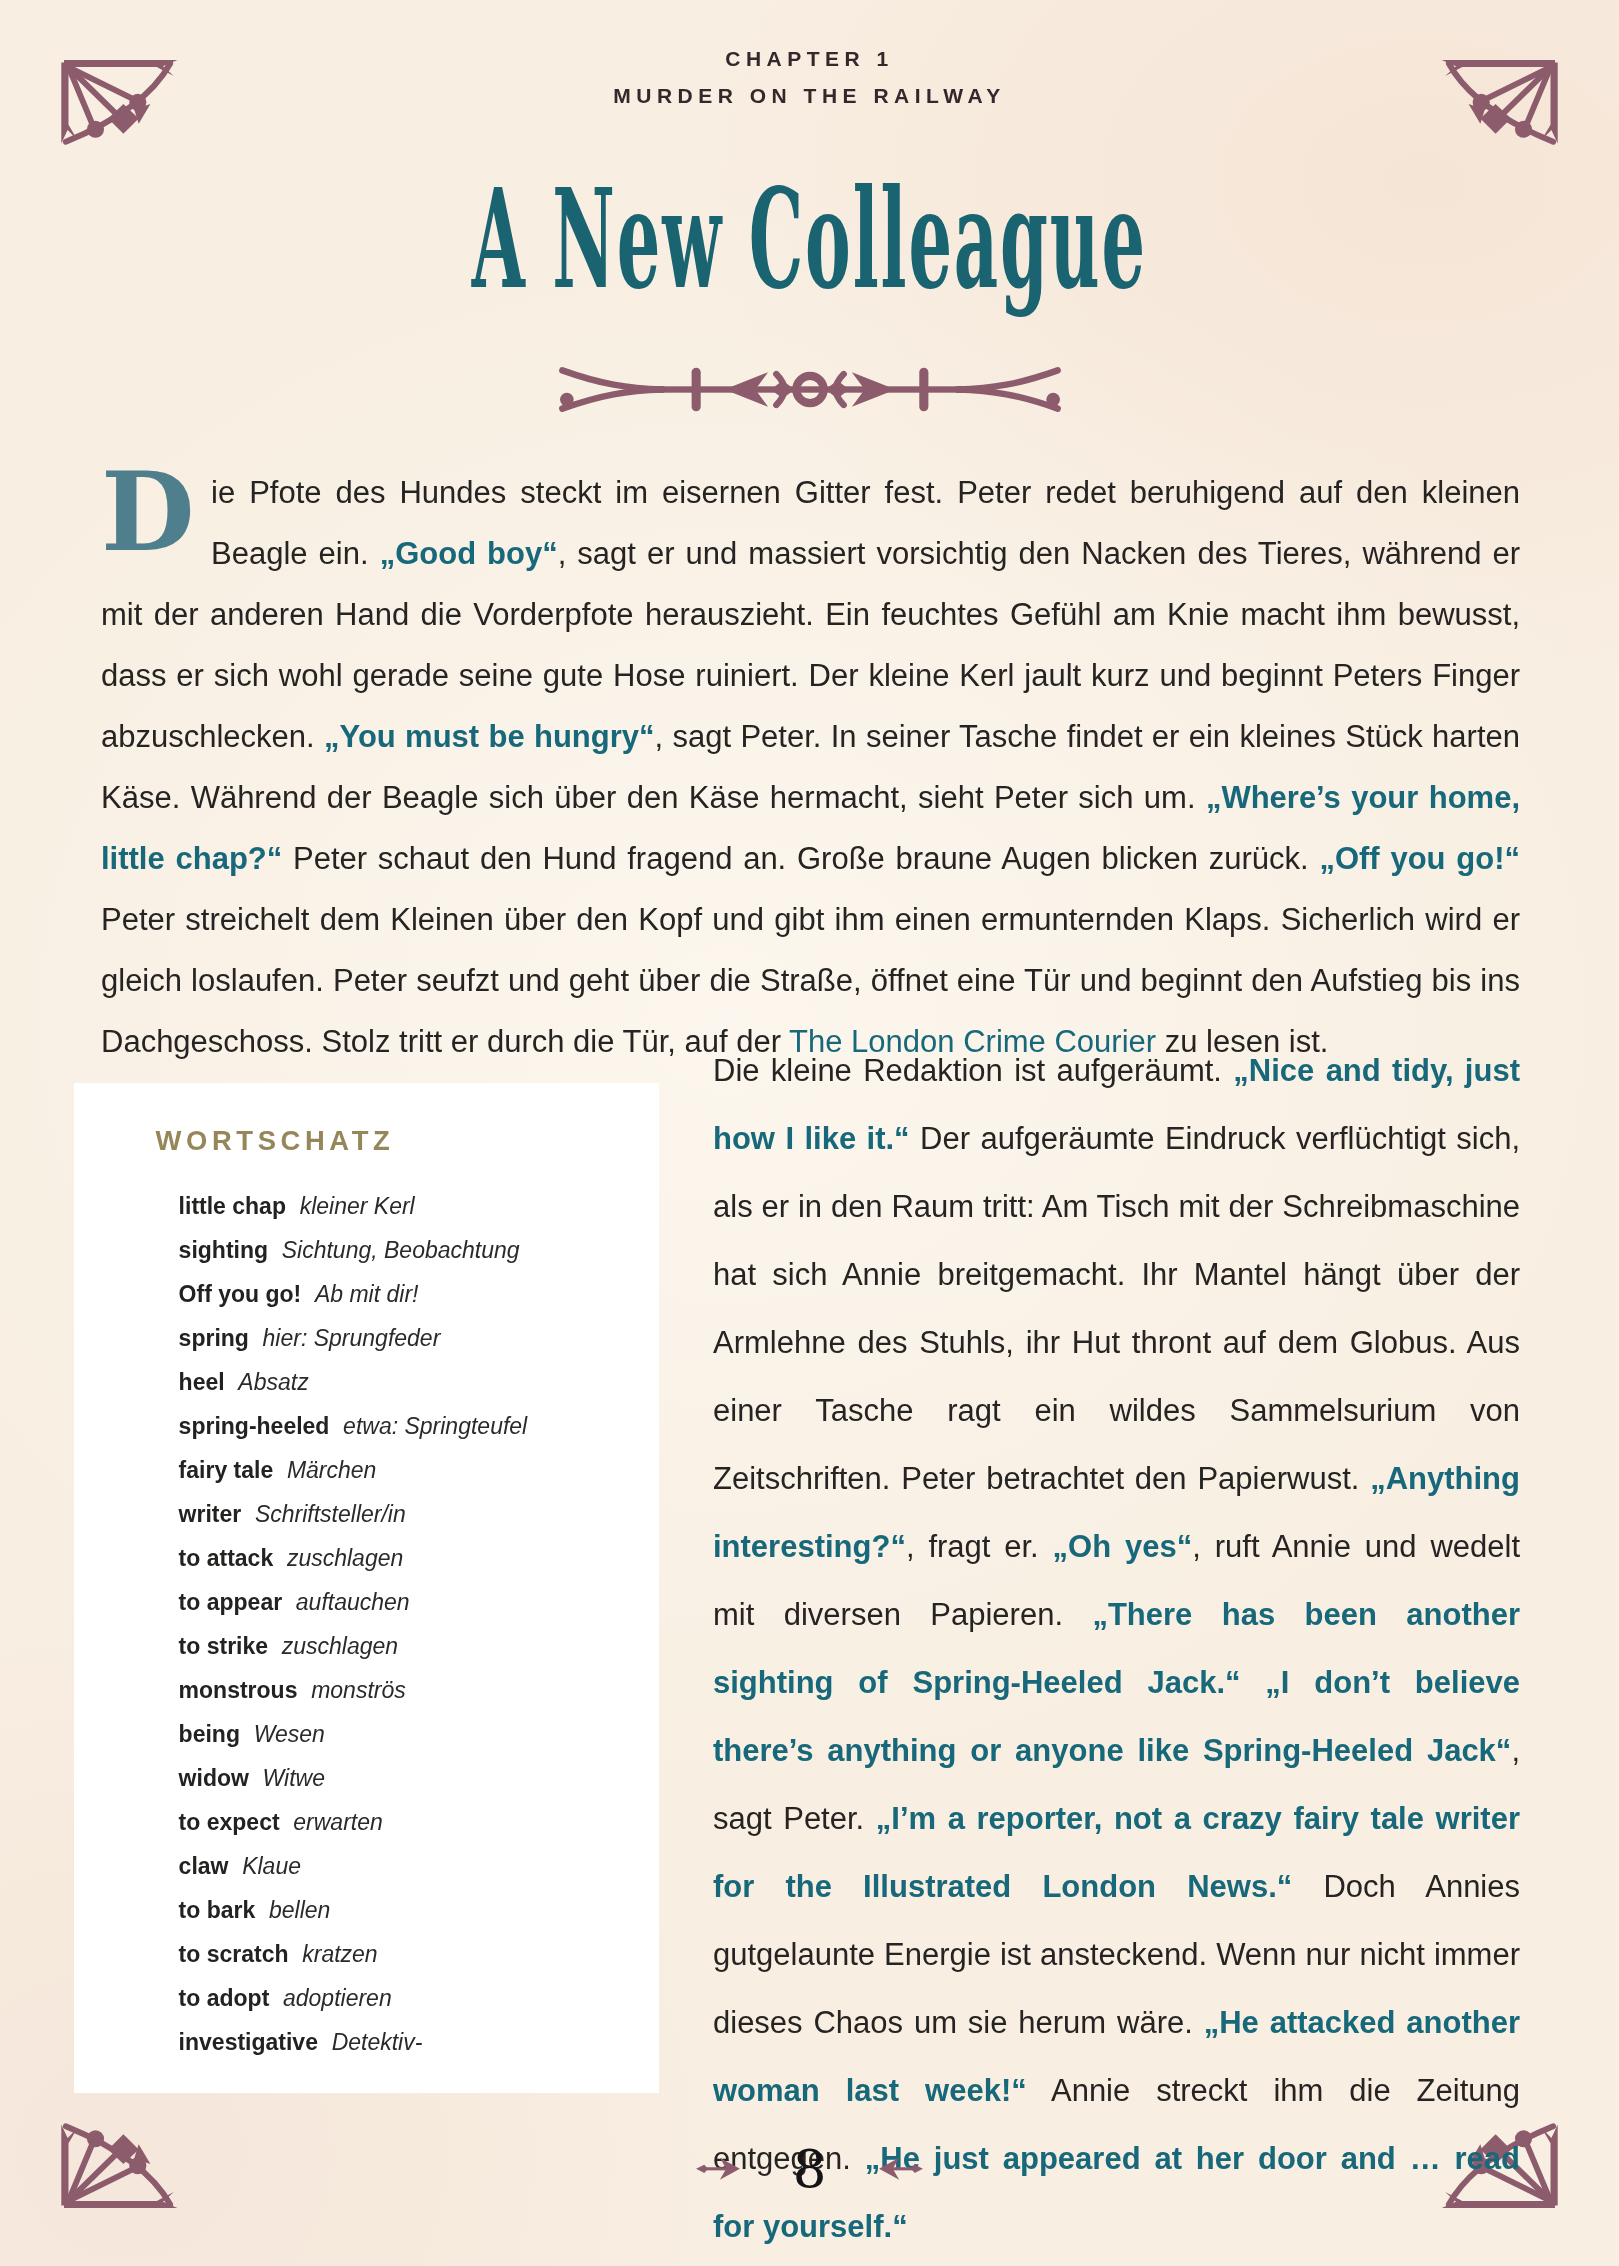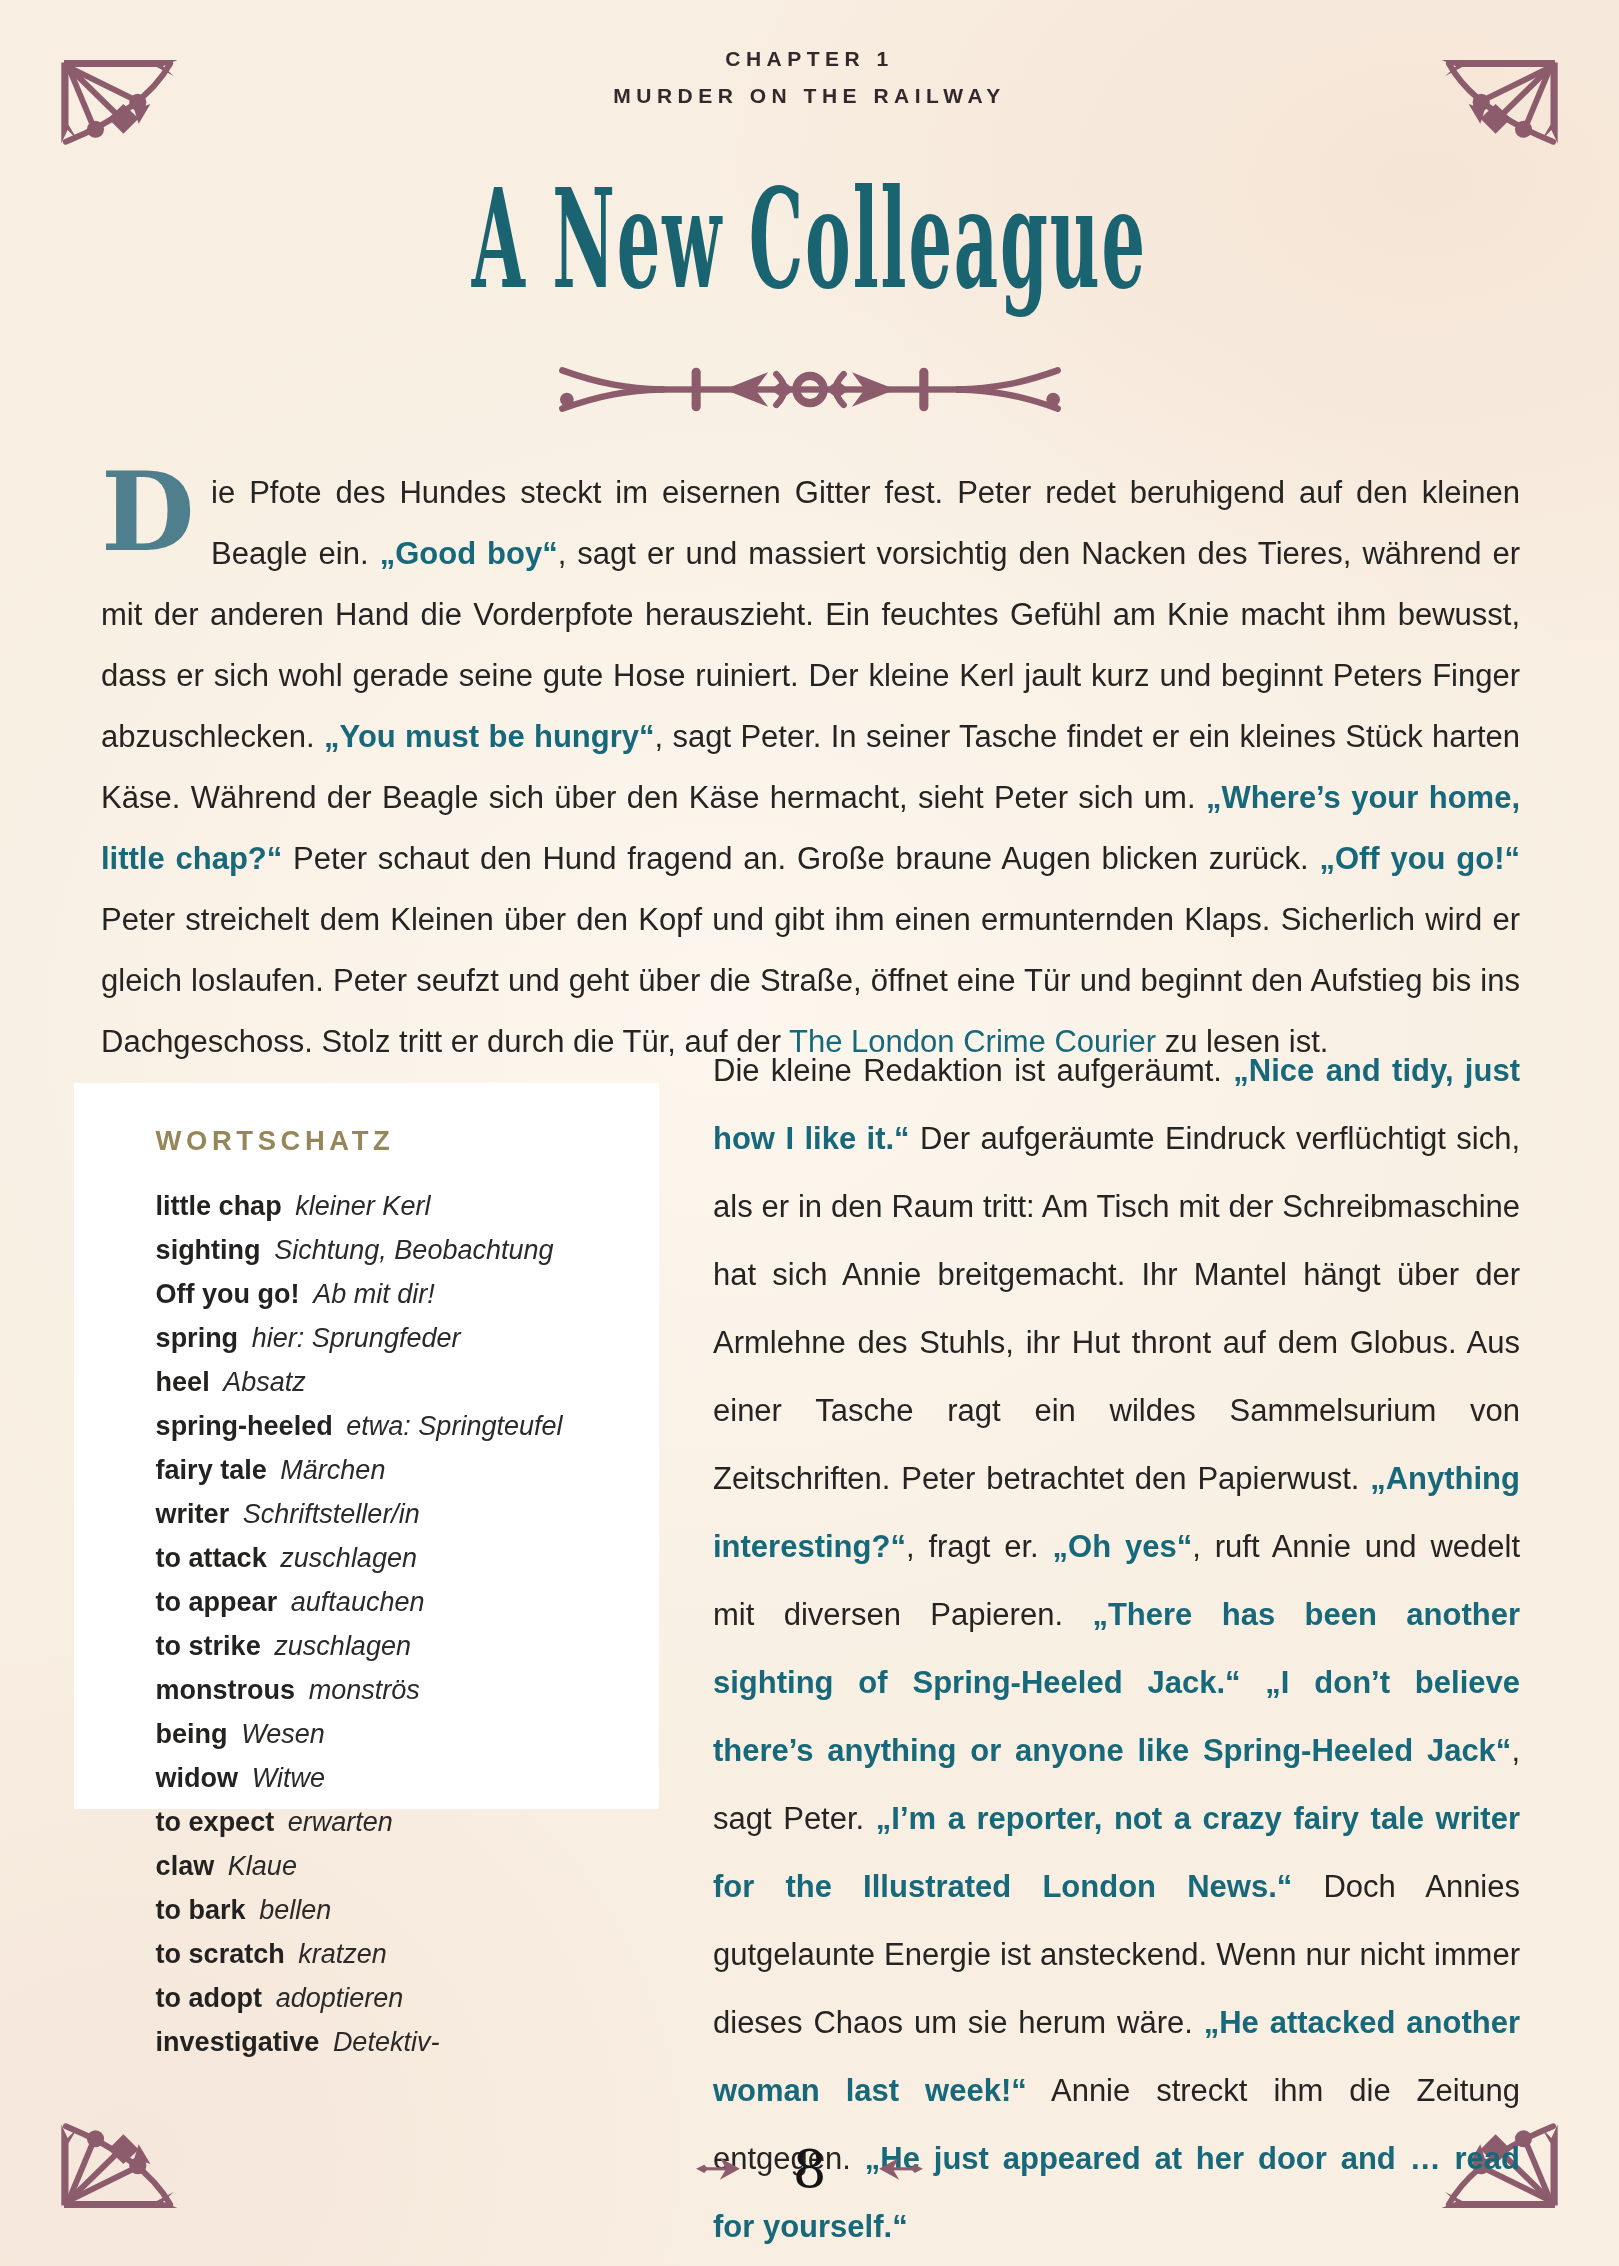--- a/index.html
+++ b/index.html
@@ -32,24 +32,24 @@
     font-size:31px;line-height:61px;text-align:justify;}
   .dropcap{
     float:left;font-family:"DejaVu Serif",serif;font-weight:700;
     font-size:108px;line-height:88px;height:108px;padding:5.5px 16.4px 0 0;color:#4f7e8c;}
   .seg-accent{color:#17687a;font-weight:700;}
   .seg-accent-light{color:#17687a;}
   
   .columns{position:absolute;top:1037px;left:101px;width:1419px;display:flex;gap:50px;}
   .col-left{width:562px;flex:none;}
   .vocab-box{
-    box-sizing:border-box;margin:46px 0 0 -27.4px;width:585px;height:726px;
+    box-sizing:border-box;margin:46px 0 0 -27.4px;width:585px;height:1010px;
     background:#ffffff;padding:42px 16.4px 27.4px 82px;}
   .vocab-heading{color:#95875a;font-size:27.4px;font-weight:700;letter-spacing:4.6px;margin:0 0 27.4px 0;}
-  .vocab-row{font-size:27px;line-height:44px;white-space:nowrap;}
+  .vocab-row{font-size:23px;line-height:44px;white-space:nowrap;margin-left:23px;}
   .vocab-en{font-weight:700;color:#232221;}
   .vocab-de{font-style:italic;color:#2b2a29;padding-left:13.7px;}
   .col-right{flex:1;}
   .para2{margin:0;font-size:31px;line-height:68px;text-align:justify;}
   
   .footer{position:absolute;top:2142px;left:0;width:100%;
     display:flex;justify-content:center;align-items:center;gap:53px;}
   .page-number{font-family:"DejaVu Serif",serif;font-size:53px;line-height:53px;color:#141414;}
   .arrow-left-glyph{transform:scaleX(-1);}
   svg{display:block;}

